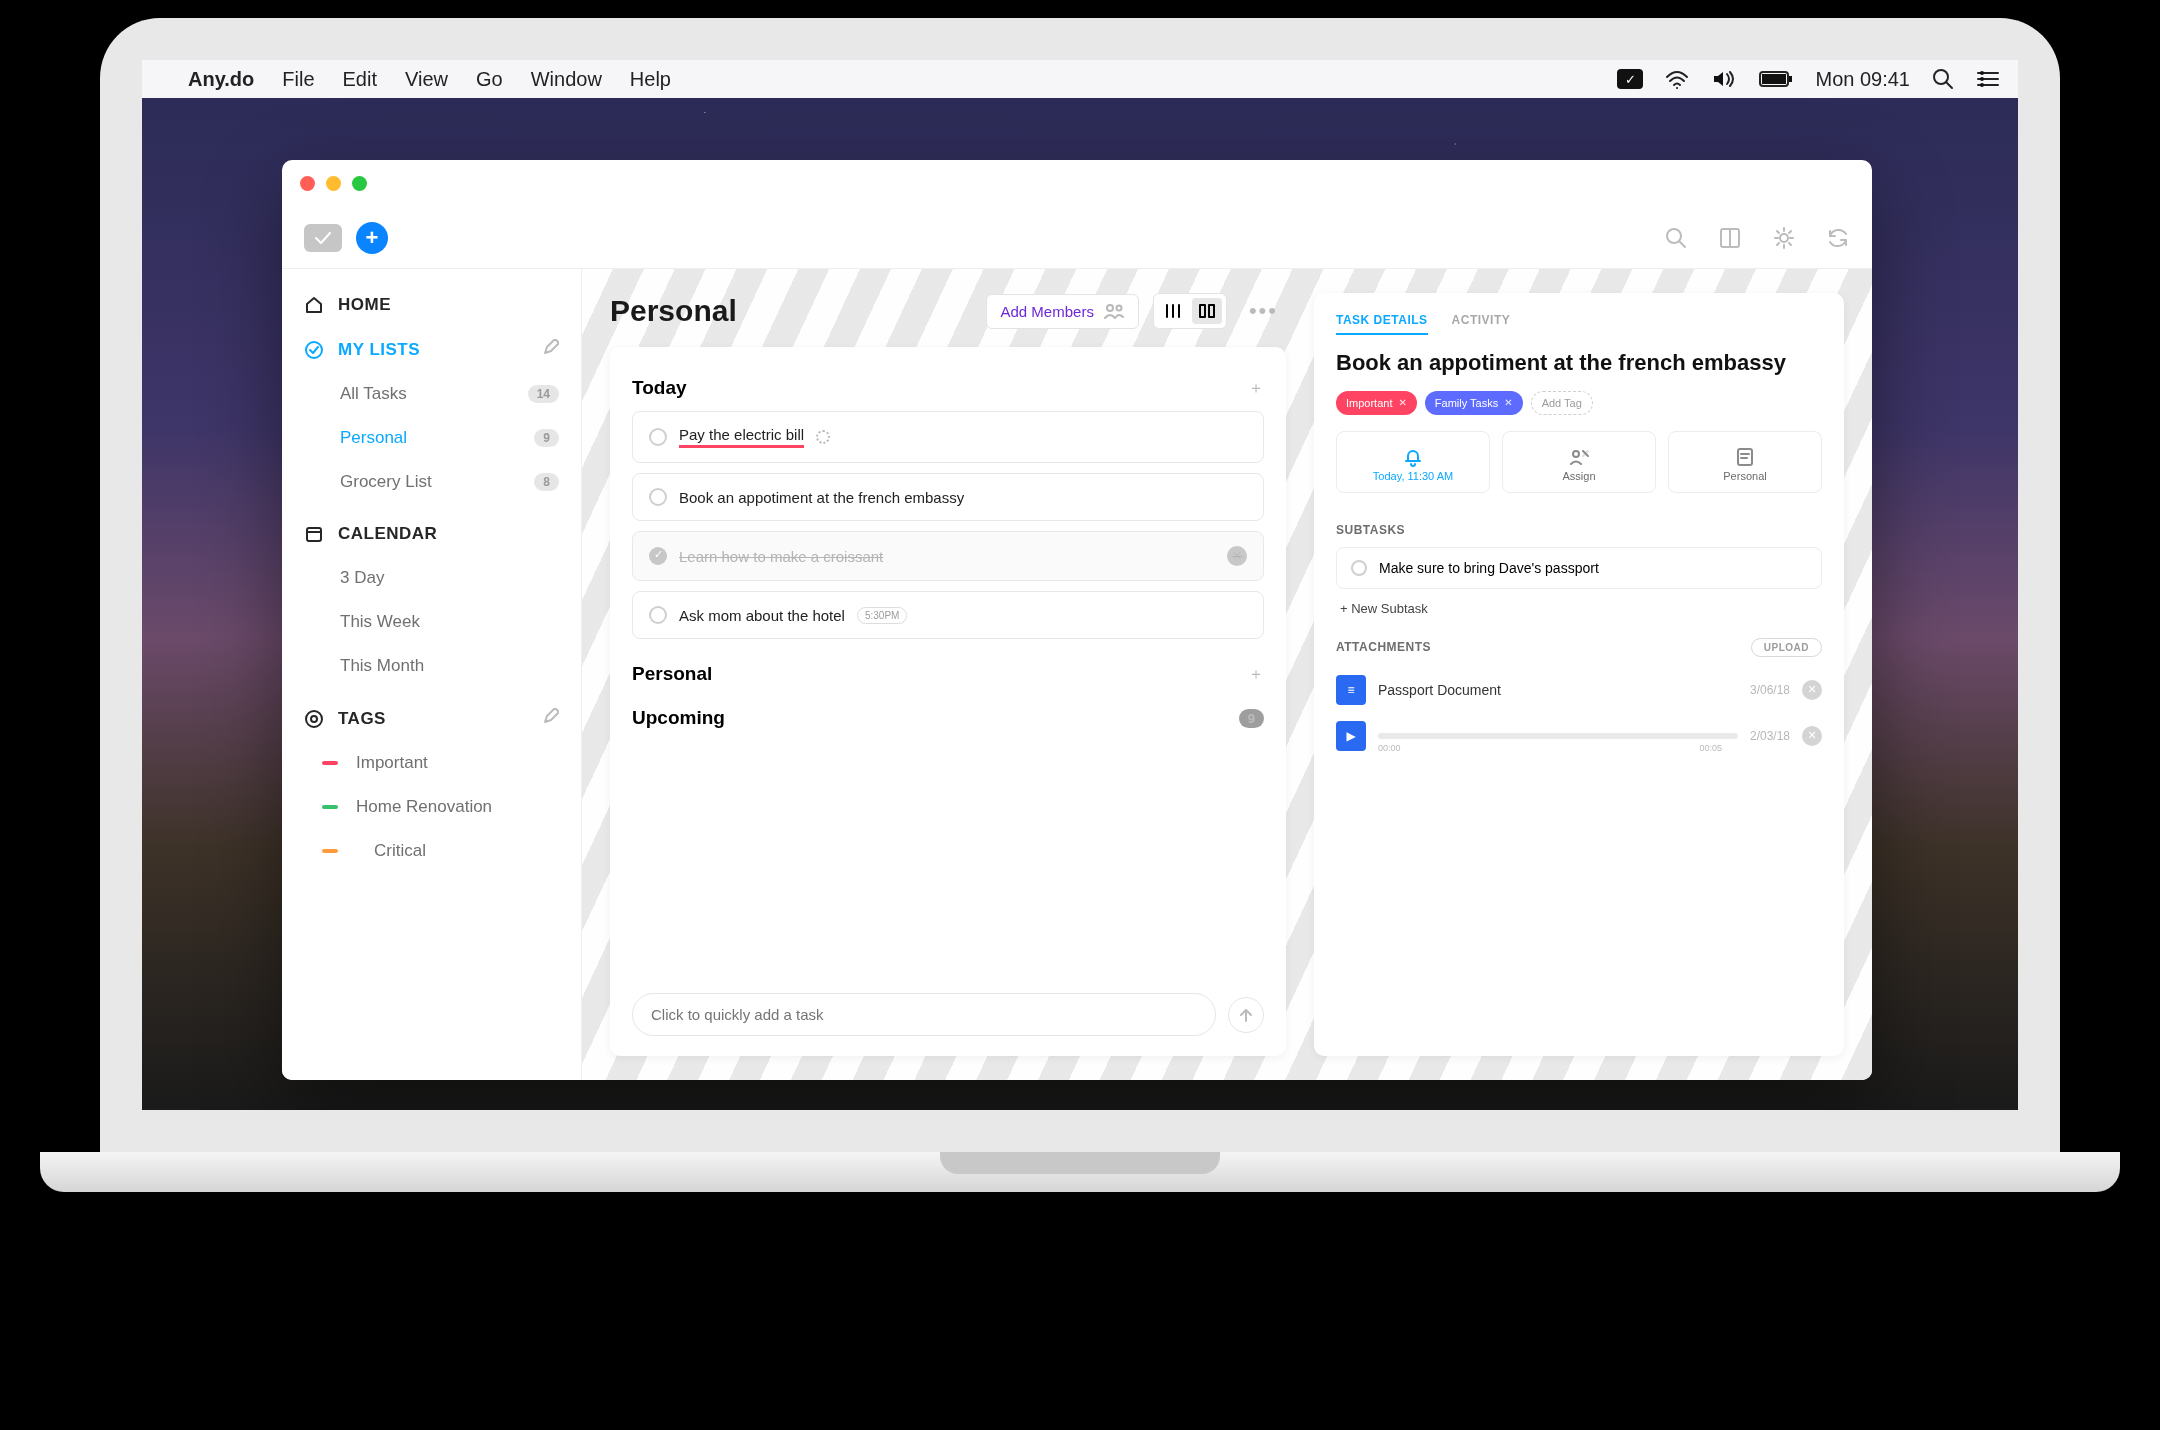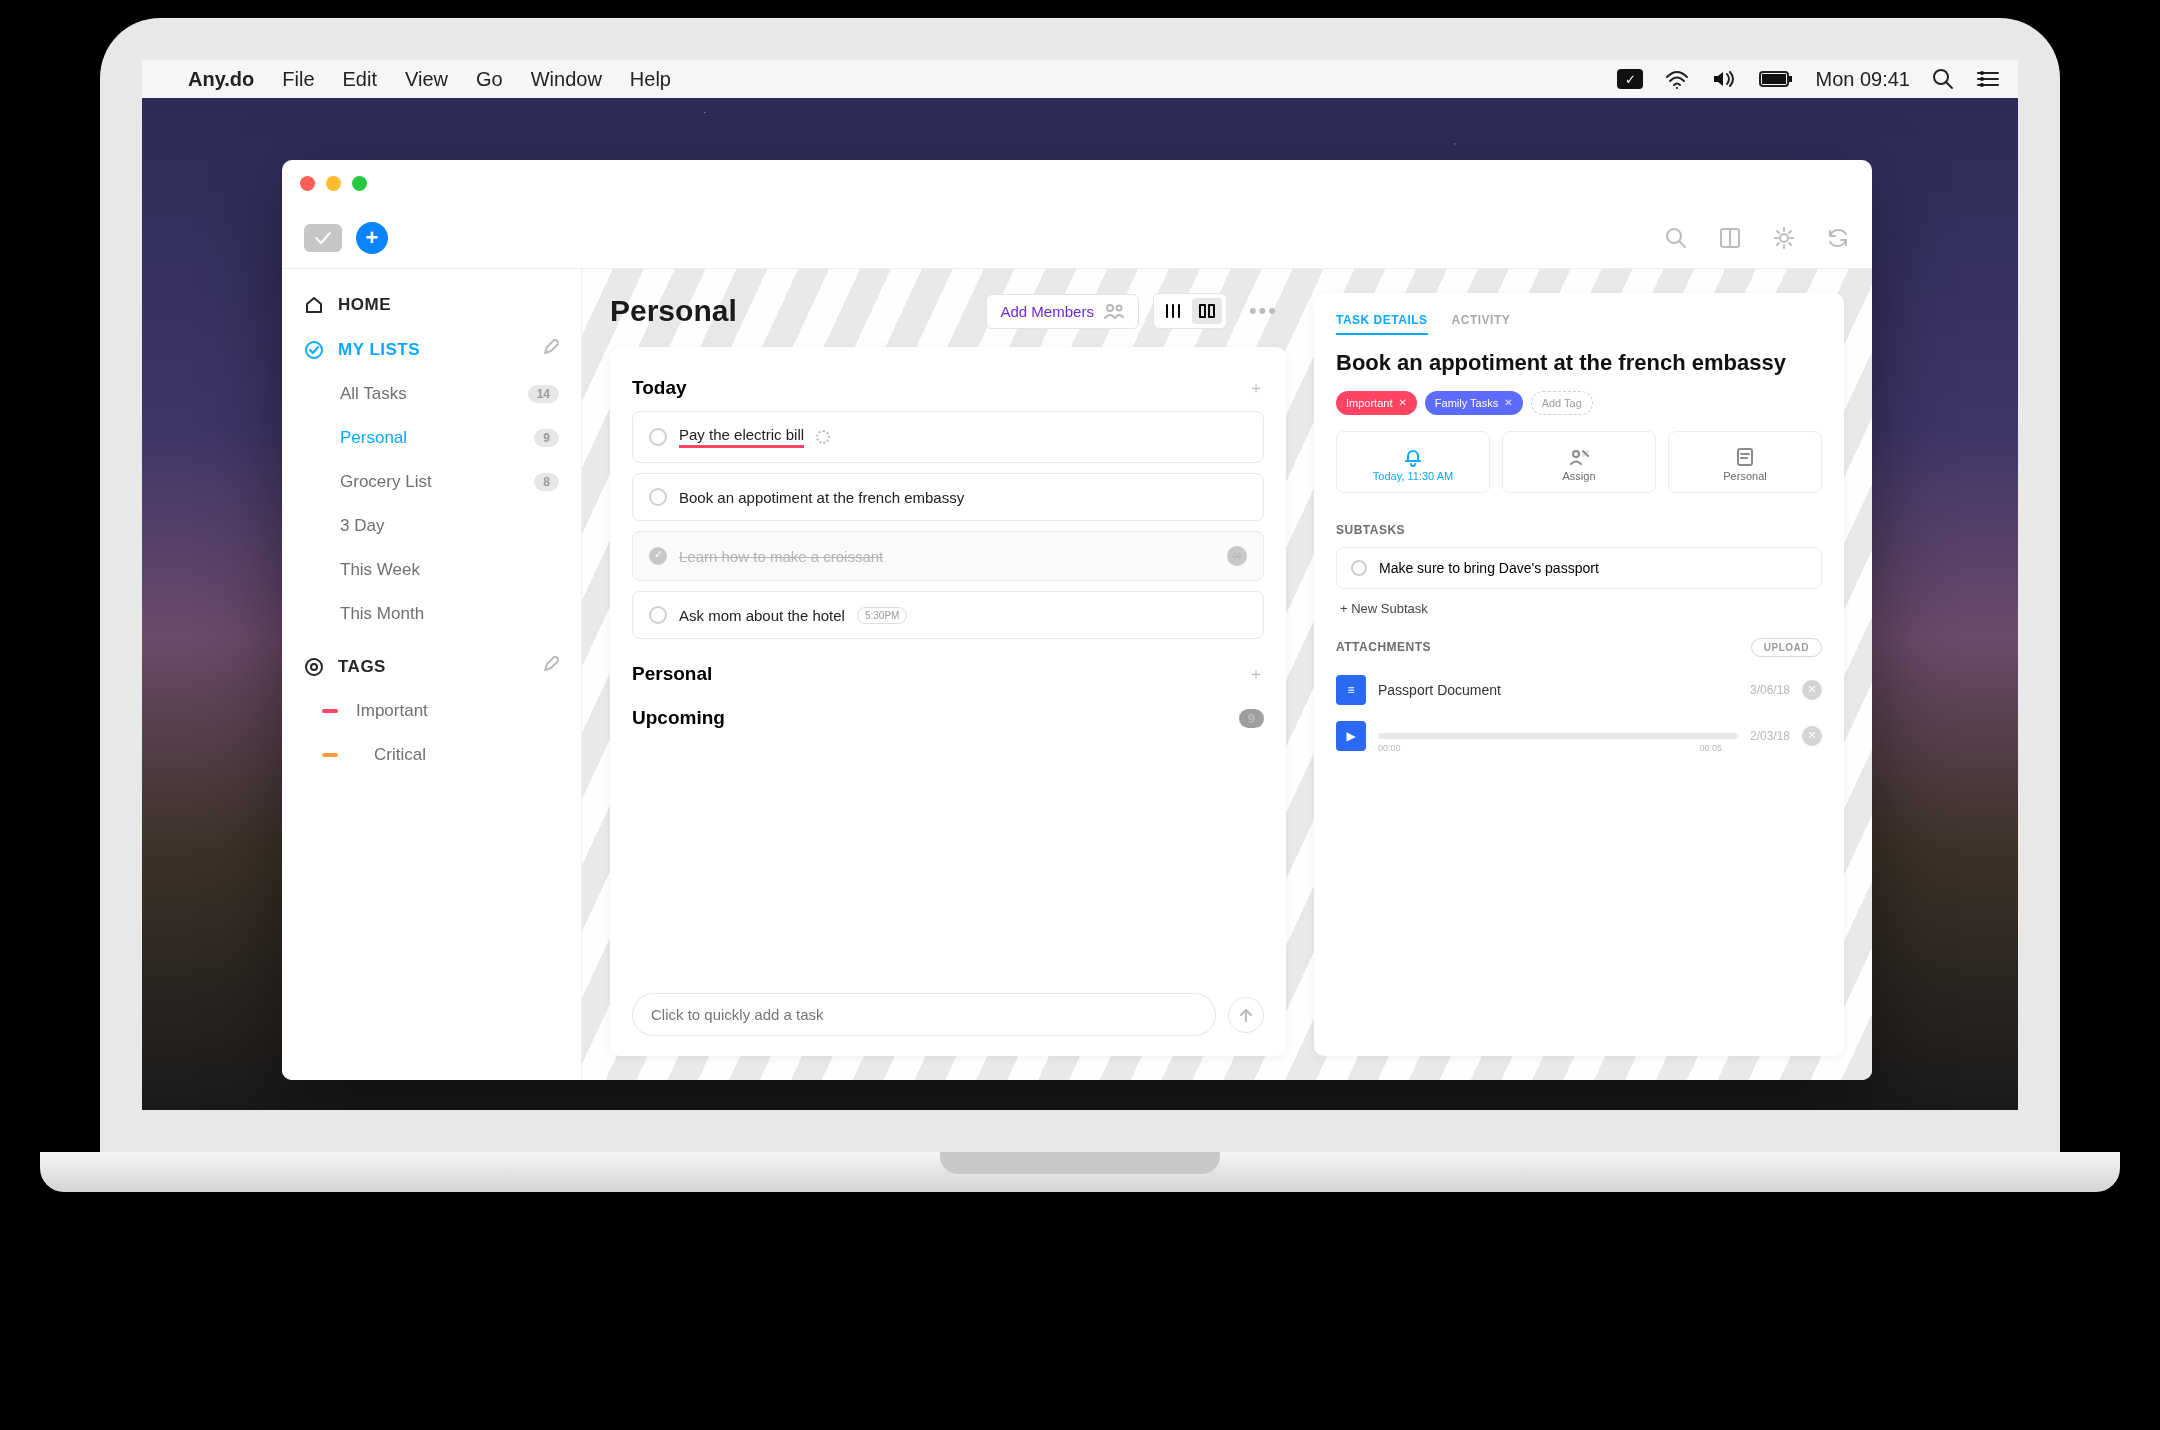--- a/index.html
+++ b/index.html
@@ -355,20 +355,27 @@
             </div>
             <div class="sb-row sb-item selected">
               <span>Personal</span>
               <span class="sb-count">9</span>
             </div>
             <div class="sb-row sb-item">
               <span>Grocery List</span>
               <span class="sb-count">8</span>
             </div>
 
+            <div class="sb-row sb-head" style="margin-top:8px;">
+              <svg width="20" height="20">
+                  <rect x="3" y="4" width="14" height="13" rx="2"></rect>
+                  <line x1="3" y1="8" x2="17" y2="8"></line>
+                </svg>
+              <span>CALENDAR</span>
+            </div>
             <div class="sb-row sb-item">
                 <span>3 Day</span>
               </div>
             <div class="sb-row sb-item">
                 <span>This Week</span>
               </div>
             <div class="sb-row sb-item">
                 <span>This Month</span>
               </div>
 
@@ -380,20 +387,24 @@
               <span>TAGS</span>
               <span class="pencil">
                 <svg width="16" height="16">
                     <path d="M2 14 L4 8 L12 0 L16 4 L8 12 Z"></path>
                   </svg>
               </span>
             </div>
             <div class="sb-row sb-item" style="padding-left:40px;">
               <span class="tag-dash" style="background:#ff4463"></span>
               <span>Important</span>
+            </div>
+            <div class="sb-row sb-item" style="padding-left:40px;">
+              <span class="tag-dash" style="background:#36c26b"></span>
+              <span>Home Renovation</span>
             </div>
             <div class="sb-row sb-item" style="padding-left:40px;gap:32px;">
               <span class="tag-dash" style="background:#ff9a3d"></span>
               <span>Critical</span>
             </div>
           </div>
 
           <div class="main">
             <div class="col tasks-col">
               <div class="main-header">

